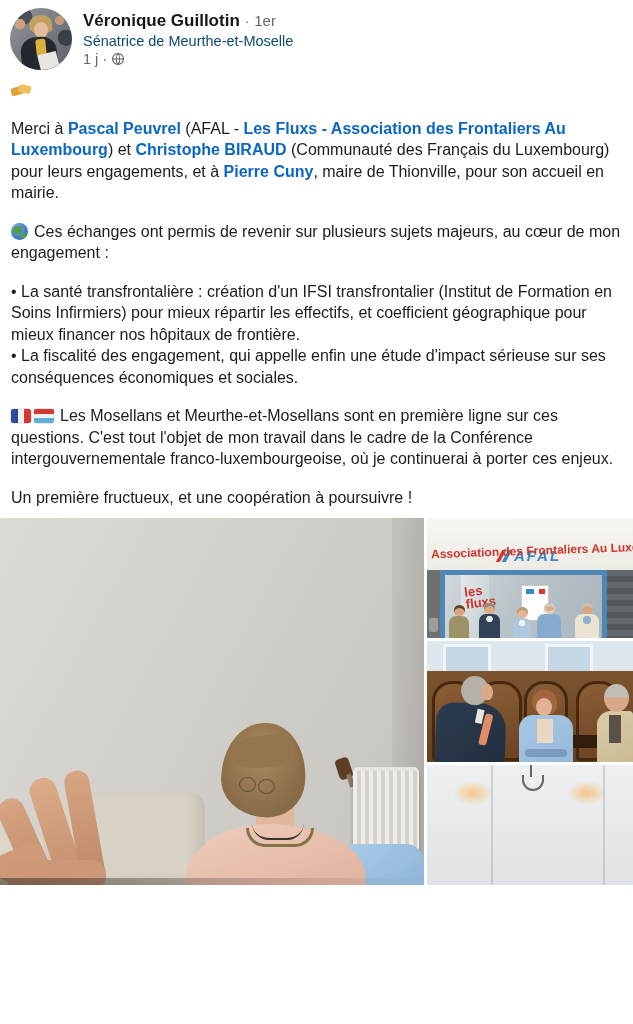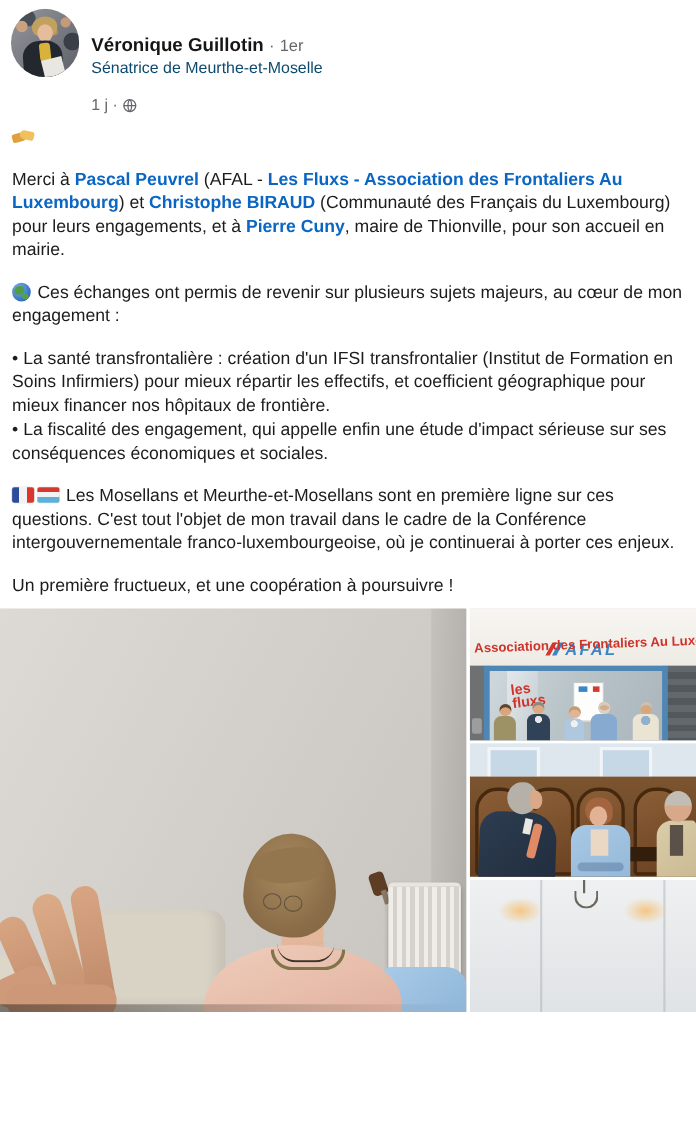--- a/index.html
+++ b/index.html
@@ -15,25 +15,25 @@
       radial-gradient(circle at 64% 34%, #b08a6c 0 5%, transparent 6%),
       radial-gradient(circle at 90% 48%, #3a3f47 0 12%, transparent 13%),
       radial-gradient(circle at 24% 14%, #494f58 0 10%, transparent 11%),
       linear-gradient(135deg,#94969b 0%,#75787f 55%,#5d6066 100%);}
   .av-hair{position:absolute;left:19px;top:7px;width:23px;height:19px;background:#c2a05e;border-radius:55% 45% 45% 45%;}
   .av-face{position:absolute;left:24px;top:14px;width:14px;height:16px;background:#e6bd9c;border-radius:50%;}
   .av-body{position:absolute;left:11px;top:29px;width:36px;height:34px;background:#23282f;border-radius:42% 42% 0 0;transform:rotate(-4deg);}
   .av-yellow{position:absolute;left:26px;top:31px;width:10px;height:17px;background:#d9b23c;border-radius:3px;transform:rotate(-6deg);}
   .av-paper{position:absolute;left:29px;top:45px;width:19px;height:17px;background:#e9e7e2;transform:rotate(-14deg);}
   .hcol{padding-top:3px;}
-  .nameline{font-size:17px;line-height:20px;margin-top:20px;}
+  .nameline{font-size:17px;line-height:20px;}
   .name{font-weight:700;color:#161616;}
   .deg{color:#66686b;font-size:15px;font-weight:400;}
   .subtitle{font-size:14.5px;color:#0c4a6e;line-height:18px;margin-top:1px;}
-  .meta{font-size:14.5px;color:#66686b;line-height:18px;margin-top:16px;display:flex;align-items:center;gap:4px;}
+  .meta{font-size:14.5px;color:#66686b;line-height:18px;margin-top:0;display:flex;align-items:center;gap:4px;}
   .globe-svg{display:inline-block;vertical-align:middle;}
 
   
   .txt{padding:5px 12px 0 11px;font-size:16px;line-height:21.5px;color:#1c1c1c;}
   .pp{margin:0 0 17px 0;}
   .pp:last-child{margin-bottom:0;}
   .lnk{color:#0a66c2;font-weight:700;cursor:pointer;}
 
   
   .emj{display:inline-block;position:relative;vertical-align:-2px;margin-right:6px;}

